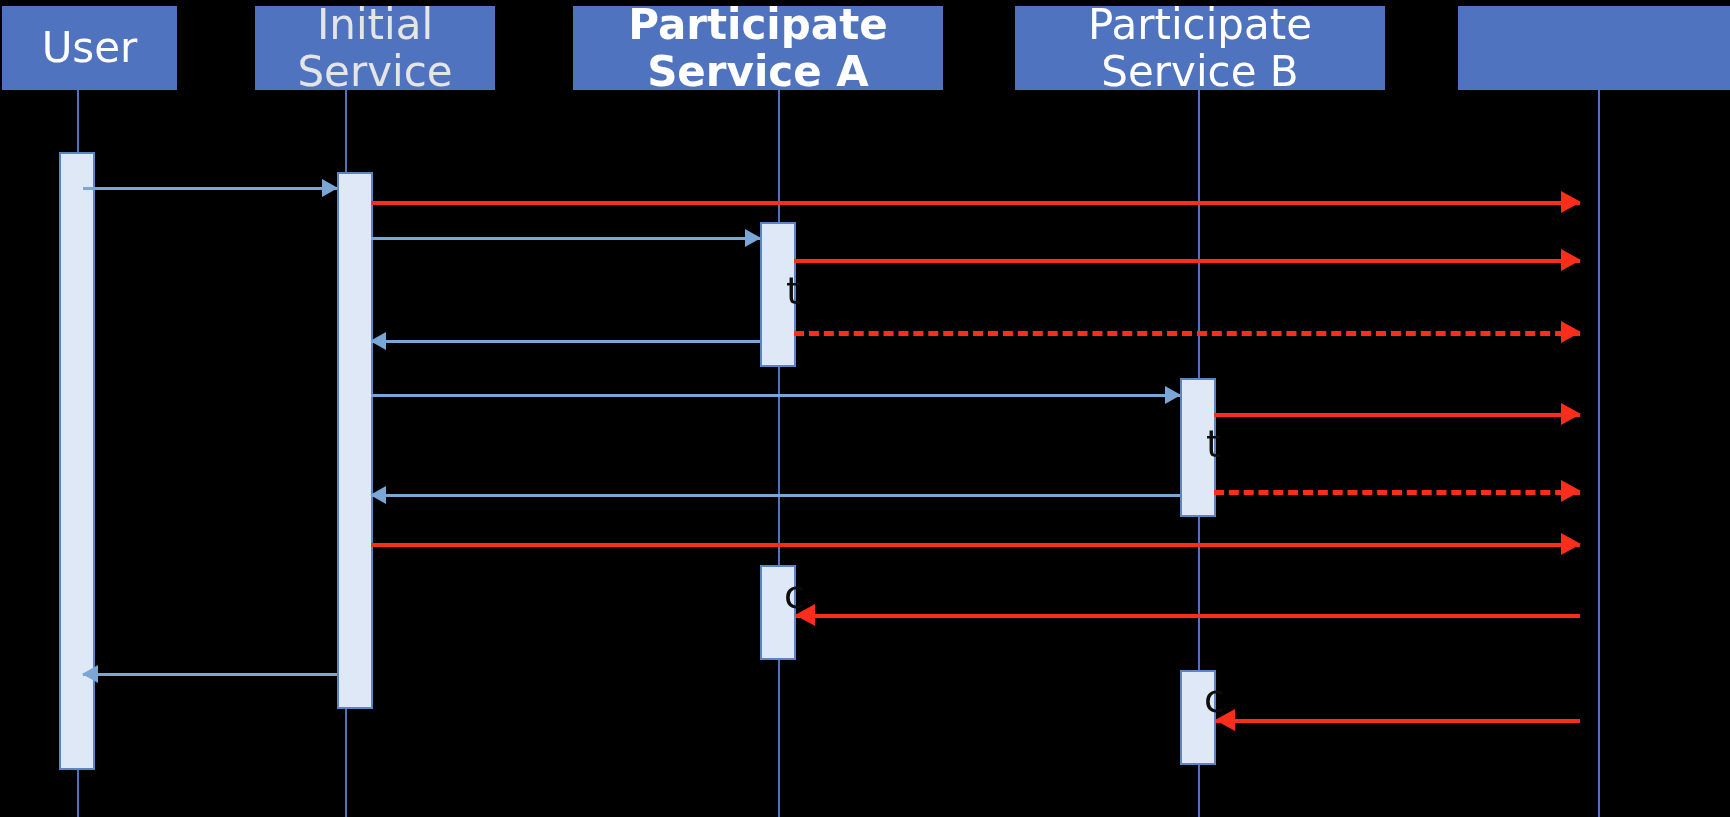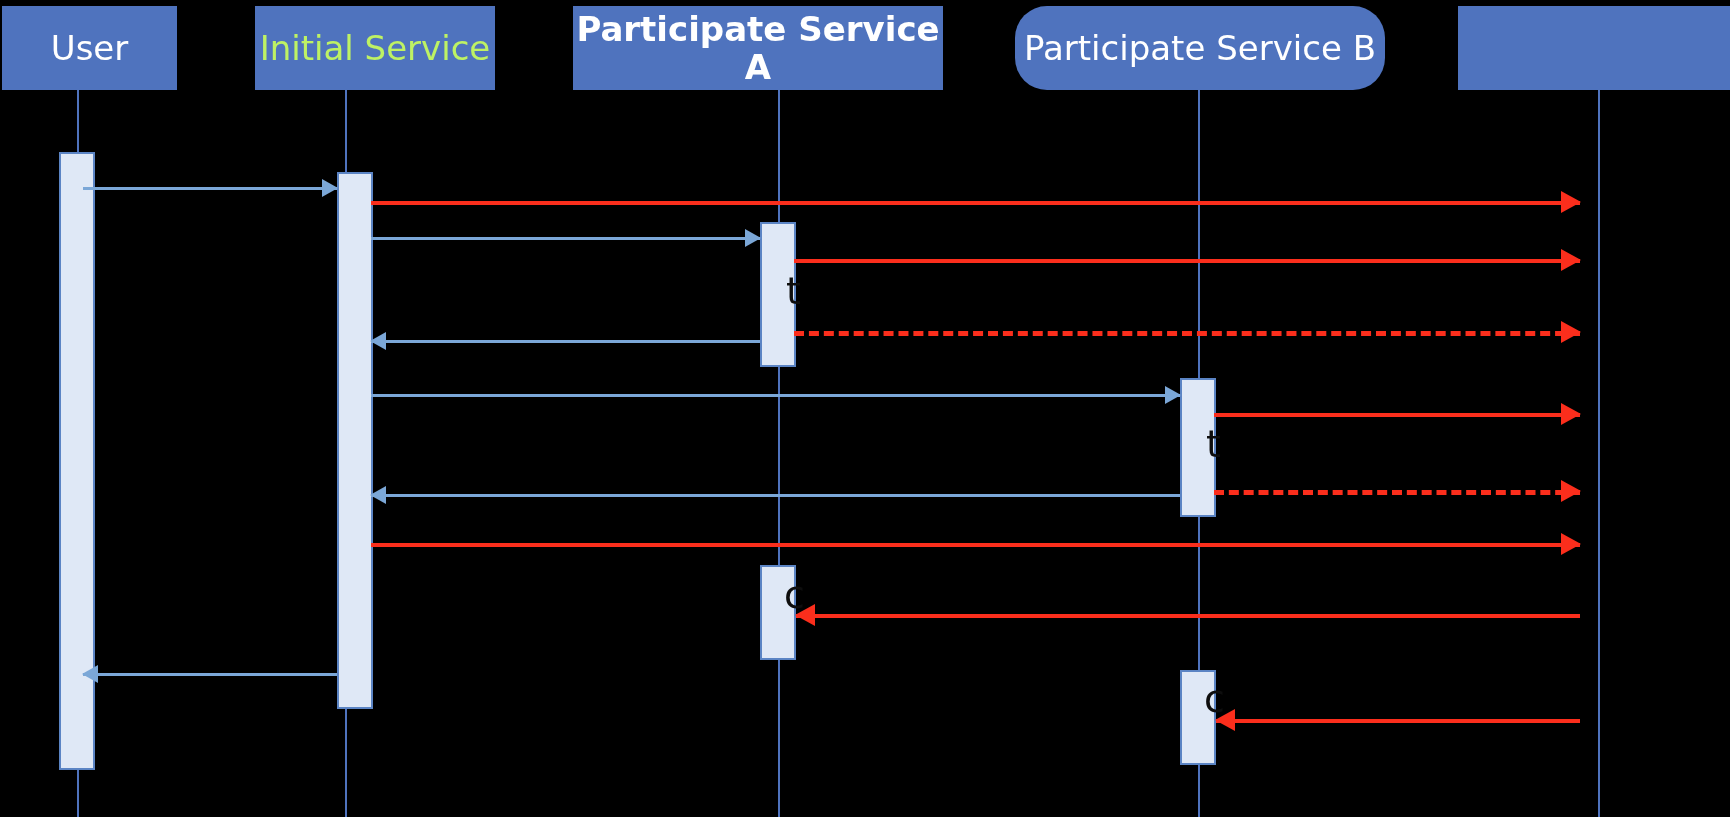--- a/index.html
+++ b/index.html
@@ -19,21 +19,21 @@
   }
   .lifeline-header {
     position: absolute;
     box-sizing: border-box;
     background: #4f73be;
     color: #ffffff;
     display: flex;
     align-items: center;
     justify-content: center;
     text-align: center;
-    font-size: 34px;
+    font-size: 42px;
     line-height: 1.12;
     font-family: "DejaVu Sans", sans-serif;
     letter-spacing: 0px;
   }
   .lifeline-line {
     position: absolute;
     width: 2px;
     background: #4f73be;
   }
   .activation-bar {
@@ -109,27 +109,27 @@
 
 <div id="diagram-root" style="width: 1730px; height: 817px; background: rgb(0, 0, 0);">
     <div class="lifeline-line" style="left: 77px; top: 90px; height: 727px; background: rgb(79, 115, 190);"></div>
     <div class="lifeline-line" style="left: 345px; top: 90px; height: 727px; background: rgb(79, 115, 190);"></div>
     <div class="lifeline-line" style="left: 778px; top: 90px; height: 727px; background: rgb(79, 115, 190);"></div>
     <div class="lifeline-line" style="left: 1198px; top: 90px; height: 727px; background: rgb(79, 115, 190);"></div>
     <div class="lifeline-line" style="left: 1598px; top: 90px; height: 727px; background: rgb(79, 115, 190);"></div>
     <div class="lifeline-header" style="left: 2px; top: 6px; width: 175px; height: 84px; background: rgb(79, 115, 190); color: rgb(255, 255, 255);">
       <span>User</span>
     </div>
-    <div class="lifeline-header" style="left: 255px; top: 6px; width: 240px; height: 84px; background: rgb(79, 115, 190); color: #bef264;">
+    <div class="lifeline-header" style="left: 255px; top: 6px; width: 240px; height: 84px; background: rgb(79, 115, 190); color: #e5e5e5;">
       <span>Initial Service</span>
     </div>
     <div class="lifeline-header" style="left: 573px; top: 6px; width: 370px; height: 84px; background: rgb(79, 115, 190); color: rgb(255, 255, 255); font-weight: bold;">
       <span>Participate Service A</span>
     </div>
-    <div class="lifeline-header" style="left: 1015px; top: 6px; width: 370px; height: 84px; background: rgb(79, 115, 190); color: rgb(255, 255, 255); border-radius: 32px;">
+    <div class="lifeline-header" style="left: 1015px; top: 6px; width: 370px; height: 84px; background: rgb(79, 115, 190); color: rgb(255, 255, 255);">
       <span>Participate Service B</span>
     </div>
     <div class="lifeline-header" style="left: 1458px; top: 6px; width: 272px; height: 84px; background: rgb(79, 115, 190); color: rgb(255, 255, 255);">
       <span>
       </span>
     </div>
     <div class="activation-bar" style="left: 59px; top: 152px; width: 36px; height: 618px; background: rgb(223, 232, 246); border-color: rgb(91, 132, 196);"></div>
     <div class="activation-bar" style="left: 337px; top: 172px; width: 36px; height: 537px; background: rgb(223, 232, 246); border-color: rgb(91, 132, 196);"></div>
     <div class="activation-bar" style="left: 760px; top: 222px; width: 36px; height: 145px; background: rgb(223, 232, 246); border-color: rgb(91, 132, 196);"></div>
     <div class="activation-bar" style="left: 1180px; top: 378px; width: 36px; height: 139px; background: rgb(223, 232, 246); border-color: rgb(91, 132, 196);"></div>

